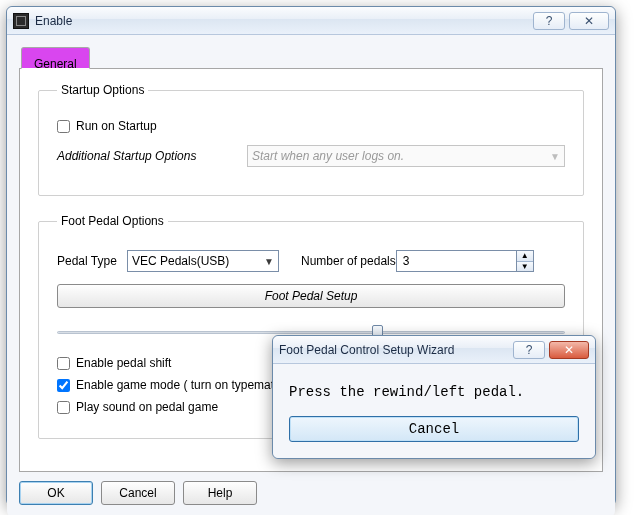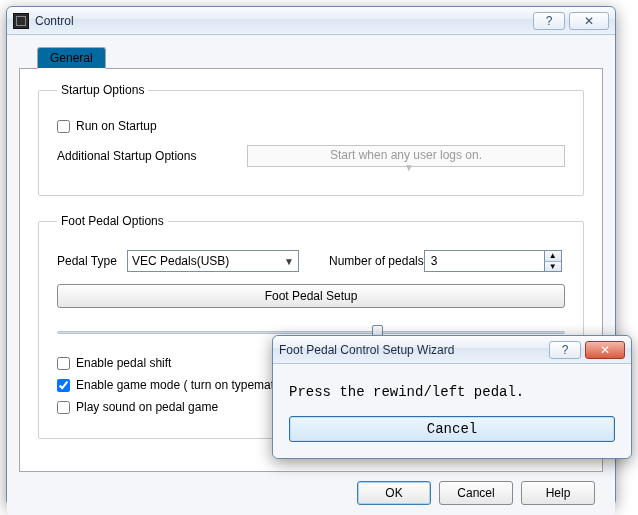--- a/index.html
+++ b/index.html
@@ -23,44 +23,44 @@
   .winbtn {
     width: 32px; height: 18px; margin-left: 4px; border: 1px solid #9fb4cf;
     border-radius: 3px; background: linear-gradient(#fdfefe,#e6edf7);
     display: flex; align-items: center; justify-content: center; color:#3b5271;
   }
   .winbtn.close { width: 40px; }
   .winbody { padding: 10px 12px 12px; background: #f4f6fa; border-radius: 0 0 6px 6px; }
 
   .tabstrip { position: relative; height: 22px; }
   .tab {
-    position: absolute; top: 2px; left: 18px; height: 22px; padding: 3px 12px 0;
-    background: #0369a1; border: 1px solid #a7a7a7; border-bottom: 1px solid #fff;
+    position: absolute; top: 2px; left: 2px; height: 22px; padding: 9px 12px 0;
+    background: #d946ef; border: 1px solid #a7a7a7; border-bottom: 1px solid #fff;
     border-radius: 3px 3px 0 0; z-index: 2;
   }
   .tabpanel {
     border: 1px solid #a7a7a7; background: #fff; padding: 14px 18px 14px;
     position: relative; top: 1px;
   }
 
   fieldset {
     border: 1px solid #d0d0d0; border-radius: 2px; padding: 14px 18px 16px; margin: 0 0 18px;
   }
   legend { padding: 0 4px; color: #000; margin-top: 28px; }
 
   .row { display: flex; align-items: center; margin: 8px 0; gap: 0; }
-  .row.space { margin: 12px 0; }
+  .row.space { margin: 12px 0; font-style: italic; }
   label.static { color: #000; }
 
   input[type=checkbox] { width: 13px; height: 13px; margin: 0 6px 0 0; vertical-align: middle; }
 
   .combo, .txt {
     height: 22px; border: 1px solid #7a8ea8; background: #fff; padding: 2px 4px;
   }
-  .combo.disabled { color: #9a9a9a; background: #fafafa; border-color: #c5c5c5; flex-direction: column; }
+  .combo.disabled { color: #9a9a9a; background: #fafafa; border-color: #c5c5c5; }
   .combo { display:flex; align-items:center; justify-content:space-between; }
   .combo .chev { font-size: 10px; color:#3b3b3b; margin-left:6px; }
   .combo.disabled .chev { color:#bdbdbd; }
 
   .spinner { display:flex; }
   .spinner input { width: 120px; height:22px; border:1px solid #7a8ea8; border-right:none; padding:2px 6px; }
   .spinbtns { width:18px; border:1px solid #7a8ea8; display:flex; flex-direction:column; }
   .spinbtns div { flex:1; display:flex; align-items:center; justify-content:center; font-size:8px; background:linear-gradient(#f6f9fd,#dfe8f3); }
   .spinbtns div:first-child { border-bottom:1px solid #9fb4cf; }
 
@@ -69,47 +69,47 @@
     background: linear-gradient(#fefefe,#e7e7e7); text-align:center; line-height:22px;
   }
 
   .slider { position: relative; height: 24px; flex:1; }
   .slider .track { position:absolute; left:0; right:0; top:11px; height:3px; background:#d8dee6; border:1px solid #b9c3d0; border-radius:2px; }
   .slider .thumb {
     position:absolute; top:5px; width:11px; height:18px; left:62%;
     background: linear-gradient(#f7fafd,#dce6f2); border:1px solid #6f88a6; border-radius:2px;
   }
 
-  .btnrow { display:flex; justify-content:flex-end; gap:8px; padding: 10px 8px 0 0; }
+  .btnrow { display:flex; gap:8px; padding: 10px 8px 0 0; }
   .btn {
     min-width: 74px; height: 24px; border:1px solid #8a8a8a; border-radius:3px;
     background: linear-gradient(#fefefe,#e7e7e7); text-align:center; line-height:22px;
     padding: 0 10px;
   }
   .btn.default { border-color:#3c7fb1; box-shadow: inset 0 0 0 1px #a7d2f0; }
 
   #main-window { left: 6px; top: 6px; width: 610px; height: 500px; }
-  #wizard-window { left: 272px; top: 335px; width: 360px; }
+  #wizard-window { left: 272px; top: 335px; width: 324px; }
 
   #wizard-window .winbody { padding: 14px 16px 16px; }
   .wizmsg { font-family: "Courier New", monospace; font-size: 14px; margin: 6px 0 16px; }
   .wizbtn {
     width: 100%; height: 26px; border:1px solid #2f6fa7; border-radius:3px;
     background: linear-gradient(#eef6fd,#d3e7f7); text-align:center;
     font-family:"Courier New",monospace; font-size:14px; line-height:24px;
     box-shadow: inset 0 0 0 1px #bfe0f7;
   }
 </style>
 </head>
 <body>
 
 <div id="main-window" class="window">
   <div class="titlebar">
     <span class="appicon"></span>
-    <span class="title">Control</span>
+    <span class="title">Enable</span>
     <div class="winbtn">?</div>
     <div class="winbtn close">✕</div>
   </div>
   <div class="winbody">
     <div class="tabstrip">
       <div class="tab">General</div>
     </div>
     <div class="tabpanel">
 
       <fieldset>
@@ -125,25 +125,25 @@
             <span class="chev">▼</span>
           </div>
         </div>
       </fieldset>
 
       <fieldset>
         <legend>Foot Pedal Options</legend>
 
         <div class="row">
           <label class="static" style="width:70px">Pedal Type</label>
-          <div class="combo" style="width:172px">
+          <div class="combo" style="width:152px">
             <span>VEC Pedals(USB)</span>
             <span class="chev">▼</span>
           </div>
-          <label class="static" style="margin-left:30px">Number of pedals</label>
+          <label class="static" style="margin-left:22px">Number of pedals</label>
           <div class="spinner">
             <input type="text" value="3" style="">
             <div class="spinbtns">
               <div>▲</div>
               <div>▼</div>
             </div>
           </div>
         </div>
 
         <div class="row space">

